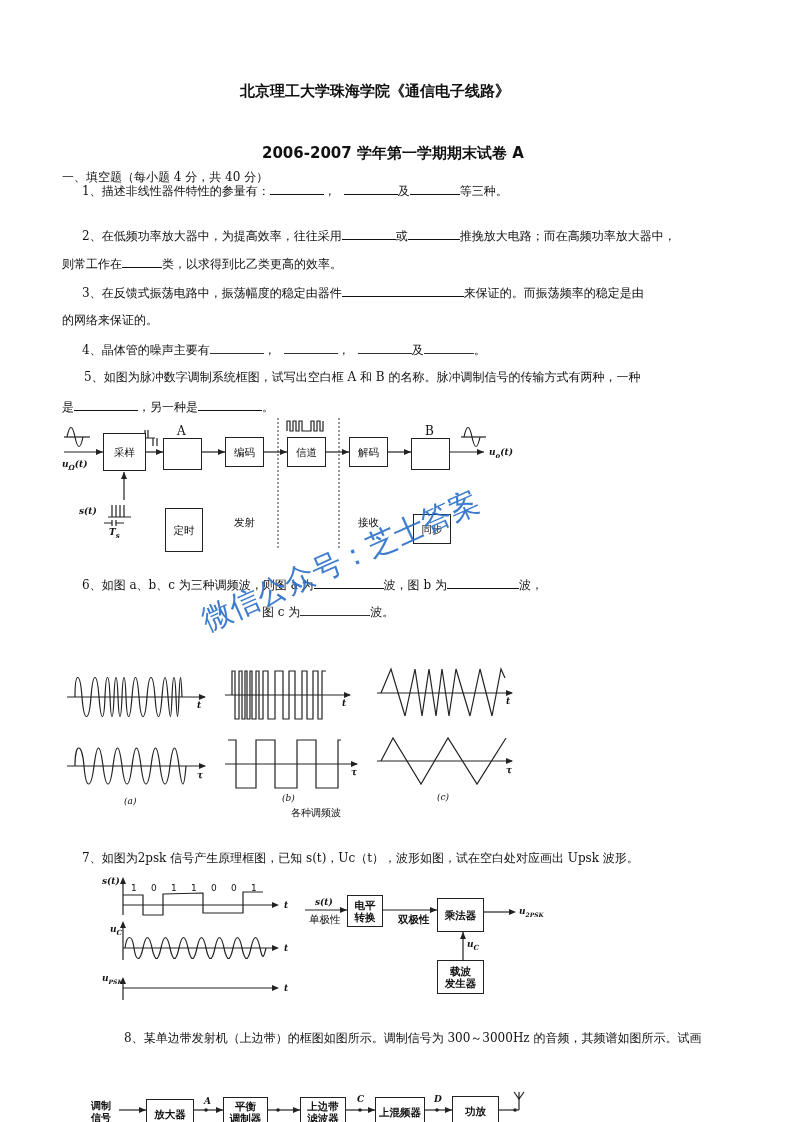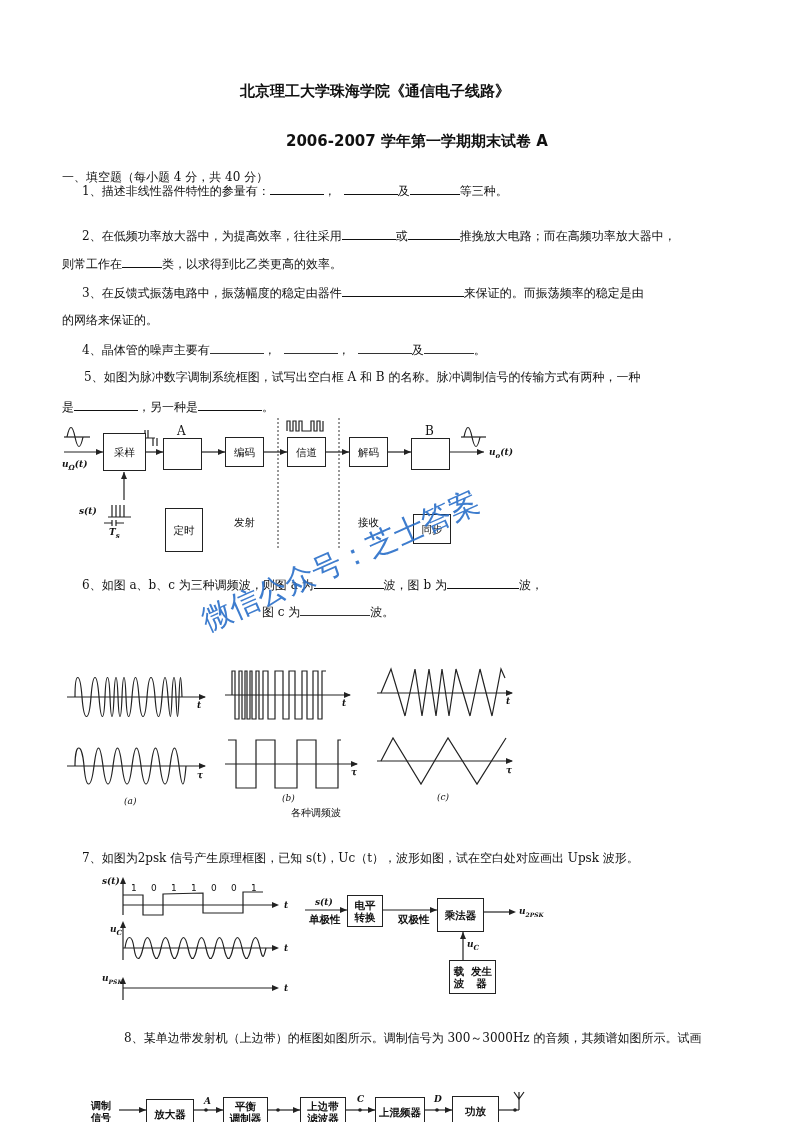--- a/index.html
+++ b/index.html
@@ -16,21 +16,21 @@
   .lbl{position:absolute;font-size:10.5px;white-space:nowrap;font-family:"DejaVu Sans","Liberation Sans",sans-serif;}
   .ital{font-style:italic;font-family:"DejaVu Serif","Liberation Serif",serif;font-weight:bold;}
   svg{position:absolute;overflow:visible;}
   .wm{position:absolute;color:#2a6fc9;font-size:30px;white-space:nowrap;
       font-family:"DejaVu Sans","Liberation Sans",sans-serif;transform-origin:left bottom;opacity:.9;}
 </style>
 </head>
 <body>
 
 <div class="abs title" style="left:240px;top:82px;">北京理工大学珠海学院《通信电子线路》</div>
-<div class="abs title" style="left:262px;top:132px;margin-left:24px;">2006-2007 学年第一学期期末试卷 A</div>
+<div class="abs title" style="left:262px;top:144px;">2006-2007 学年第一学期期末试卷 A</div>
 
 <div class="abs txt" style="left:62px;top:170px;">一、填空题（每小题 4 分，共 40 分）</div>
 
 <div class="abs txt" style="left:82px;top:183px;">
   <span>1、描述非线性器件特性的参量有：</span><span class="blank" style="width:54px;"></span><span>，</span><span style="display:inline-block;width:8px"></span><span class="blank" style="width:54px;"></span><span>及</span><span class="blank" style="width:50px;"></span><span>等三种。</span>
 </div>
 
 <div class="abs txt" style="left:82px;top:228px;">
   <span>2、在低频功率放大器中，为提高效率，往往采用</span><span class="blank" style="width:54px;"></span><span>或</span><span class="blank" style="width:52px;"></span><span>推挽放大电路；而在高频功率放大器中，</span>
 </div>
@@ -221,28 +221,28 @@
     <div class="lbl" style="left:231px;top:883px;font-size:9px;">0</div>
     <div class="lbl" style="left:251px;top:883px;font-size:9px;">1</div>
   </div>
   <div class="lbl ital" style="left:110px;top:924px;font-size:9px;"><span>u</span><sub style="font-size:7px;">C</sub></div>
   <div class="lbl ital" style="left:102px;top:973px;font-size:9px;"><span>u</span><sub style="font-size:6px;">PSK</sub></div>
   <div class="lbl ital" style="left:284px;top:900px;font-size:9px;">t</div>
   <div class="lbl ital" style="left:284px;top:943px;font-size:9px;">t</div>
   <div class="lbl ital" style="left:284px;top:983px;font-size:9px;">t</div>
 
   <div class="lbl ital" style="left:315px;top:897px;font-size:9px;">s(t)</div>
-  <div class="lbl" style="left:309px;top:913px;font-weight:bold;text-align:right;">单极性</div>
+  <div class="lbl" style="left:309px;top:913px;font-weight:normal;text-align:right;">单极性</div>
   <div class="lbl" style="left:398px;top:913px;font-weight:bold;">双极性</div>
   <div class="box" style="left:347px;top:895px;width:36px;height:32px;flex-direction:column;font-weight:bold;">
     <span>电平</span>
       <span>转换</span>
   </div>
   <div class="box" style="left:437px;top:898px;width:47px;height:34px;font-weight:bold;">乘法器</div>
-  <div class="box" style="left:437px;top:960px;width:47px;height:34px;flex-direction:row;font-weight:bold;margin-left:12px;">
+  <div class="box" style="left:437px;top:960px;width:47px;height:34px;flex-direction:column;font-weight:bold;">
     <span>载波</span>
       <span>发生器</span>
   </div>
   <div class="lbl ital" style="left:519px;top:906px;font-size:9px;"><span>u</span><sub style="font-size:6px;">2PSK</sub></div>
   <div class="lbl ital" style="left:467px;top:939px;font-size:9px;"><span>u</span><sub style="font-size:7px;">C</sub></div>
 </div>
 
 <div class="abs txt" style="left:124px;top:1031px;">8、某单边带发射机（上边带）的框图如图所示。调制信号为 300～3000Hz 的音频，其频谱如图所示。试画</div>
 
 <div>

